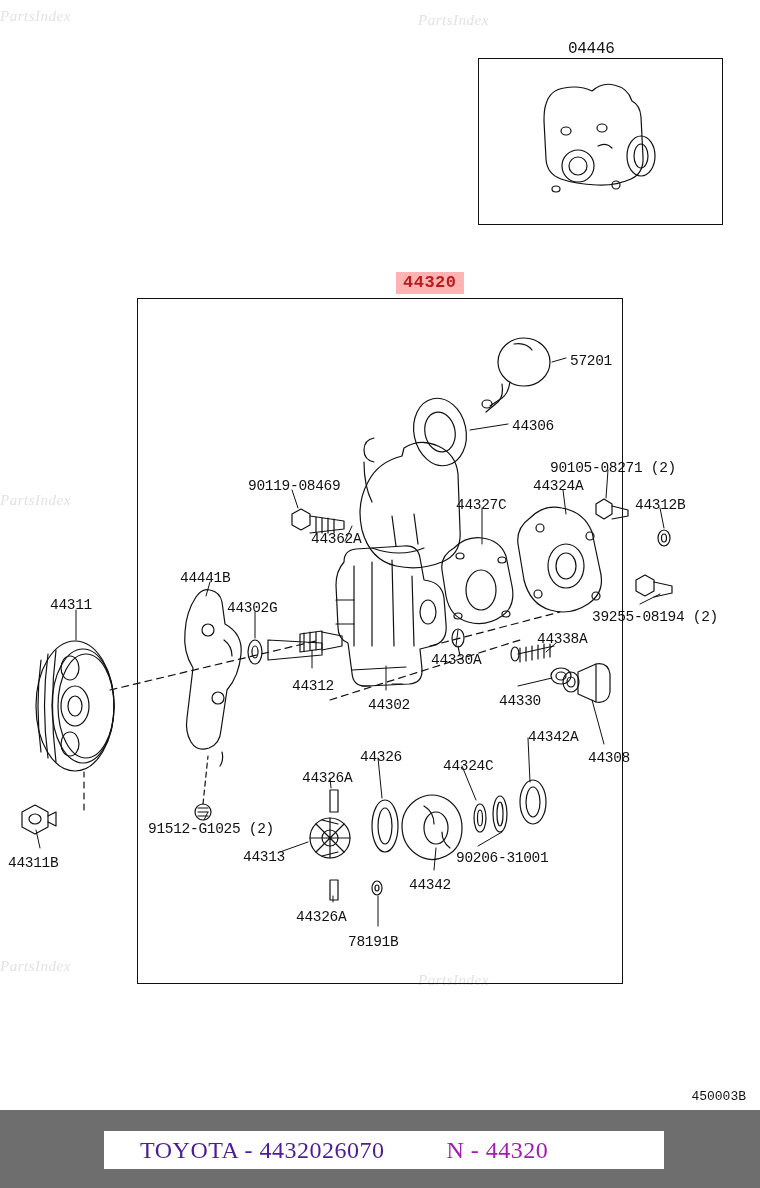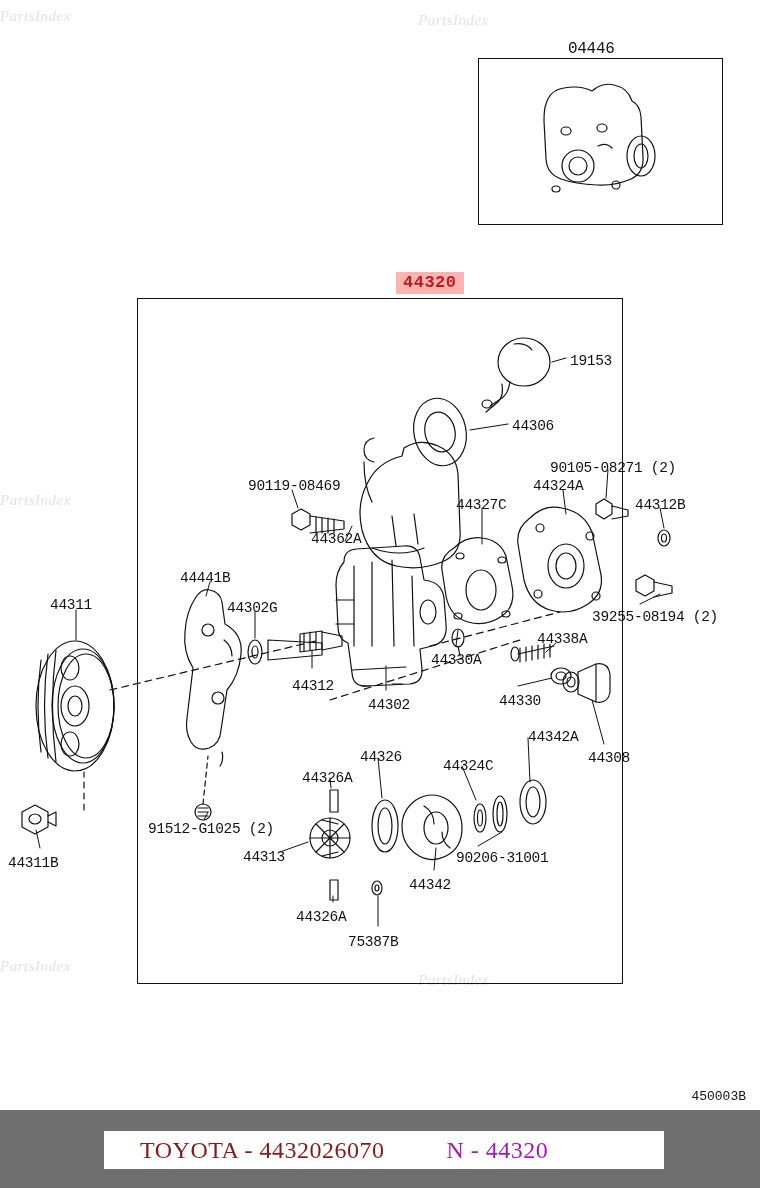--- a/index.html
+++ b/index.html
@@ -74,21 +74,21 @@
     top: 1131px;
     width: 560px;
     height: 38px;
     background: #ffffff;
     display: flex;
     align-items: center;
   }
   #footer-left {
     font-family: "Liberation Serif", serif;
     font-size: 24px;
-    color: #7f1d1d;
+    color: #4c1d95;
     margin-left: 36px;
     letter-spacing: 0.5px;
   }
   #footer-right {
     font-family: "Liberation Serif", serif;
     font-size: 24px;
     color: #a21caf;
     margin-left: 62px;
     letter-spacing: 0.5px;
   }
@@ -357,21 +357,21 @@
   <div class="wm" style="left:0px; top:492px;">PartsIndex</div>
   <div class="wm" style="left:0px; top:958px;">PartsIndex</div>
   <div class="wm" style="left:418px; top:972px;">PartsIndex</div>
 
   <div class="lbl" style="left:568px; top:40px; font-size:16px;">04446</div>
   <div class="frame" style="left:478px; top:58px; width:243px; height:165px;"></div>
 
   <div id="main-callout" style="left:396px; top:272px;">44320</div>
   <div class="frame" style="left:137px; top:298px; width:484px; height:684px;"></div>
 
-  <div class="lbl" style="left:570px; top:353px;">19153</div>
+  <div class="lbl" style="left:570px; top:353px;">57201</div>
   <div class="lbl" style="left:512px; top:418px;">44306</div>
   <div class="lbl" style="left:550px; top:460px;">90105‐08271 (2)</div>
   <div class="lbl" style="left:533px; top:478px;">44324A</div>
   <div class="lbl" style="left:635px; top:497px;">44312B</div>
   <div class="lbl" style="left:248px; top:478px;">90119‐08469</div>
   <div class="lbl" style="left:456px; top:497px;">44327C</div>
   <div class="lbl" style="left:311px; top:531px;">44362A</div>
   <div class="lbl" style="left:592px; top:609px;">39255‐08194 (2)</div>
   <div class="lbl" style="left:180px; top:570px;">44441B</div>
   <div class="lbl" style="left:227px; top:600px;">44302G</div>
@@ -384,21 +384,21 @@
   <div class="lbl" style="left:588px; top:750px;">44308</div>
   <div class="lbl" style="left:528px; top:729px;text-align:right;">44342A</div>
   <div class="lbl" style="left:443px; top:758px;">44324C</div>
   <div class="lbl" style="left:360px; top:749px;">44326</div>
   <div class="lbl" style="left:302px; top:770px;">44326A</div>
   <div class="lbl" style="left:148px; top:821px;">91512‐G1025 (2)</div>
   <div class="lbl" style="left:243px; top:849px;">44313</div>
   <div class="lbl" style="left:456px; top:850px;">90206‐31001</div>
   <div class="lbl" style="left:409px; top:877px;">44342</div>
   <div class="lbl" style="left:296px; top:909px;">44326A</div>
-  <div class="lbl" style="left:348px; top:934px;">75387B</div>
+  <div class="lbl" style="left:348px; top:934px;">78191B</div>
   <div class="lbl" style="left:8px;   top:855px;">44311B</div>
 
   <div id="diagram-code">450003B</div>
 
   <div id="footer-bar"></div>
   <div id="footer-plate">
     <span id="footer-left">TOYOTA - 4432026070</span>
     <span id="footer-right">N - 44320</span>
   </div>
 

